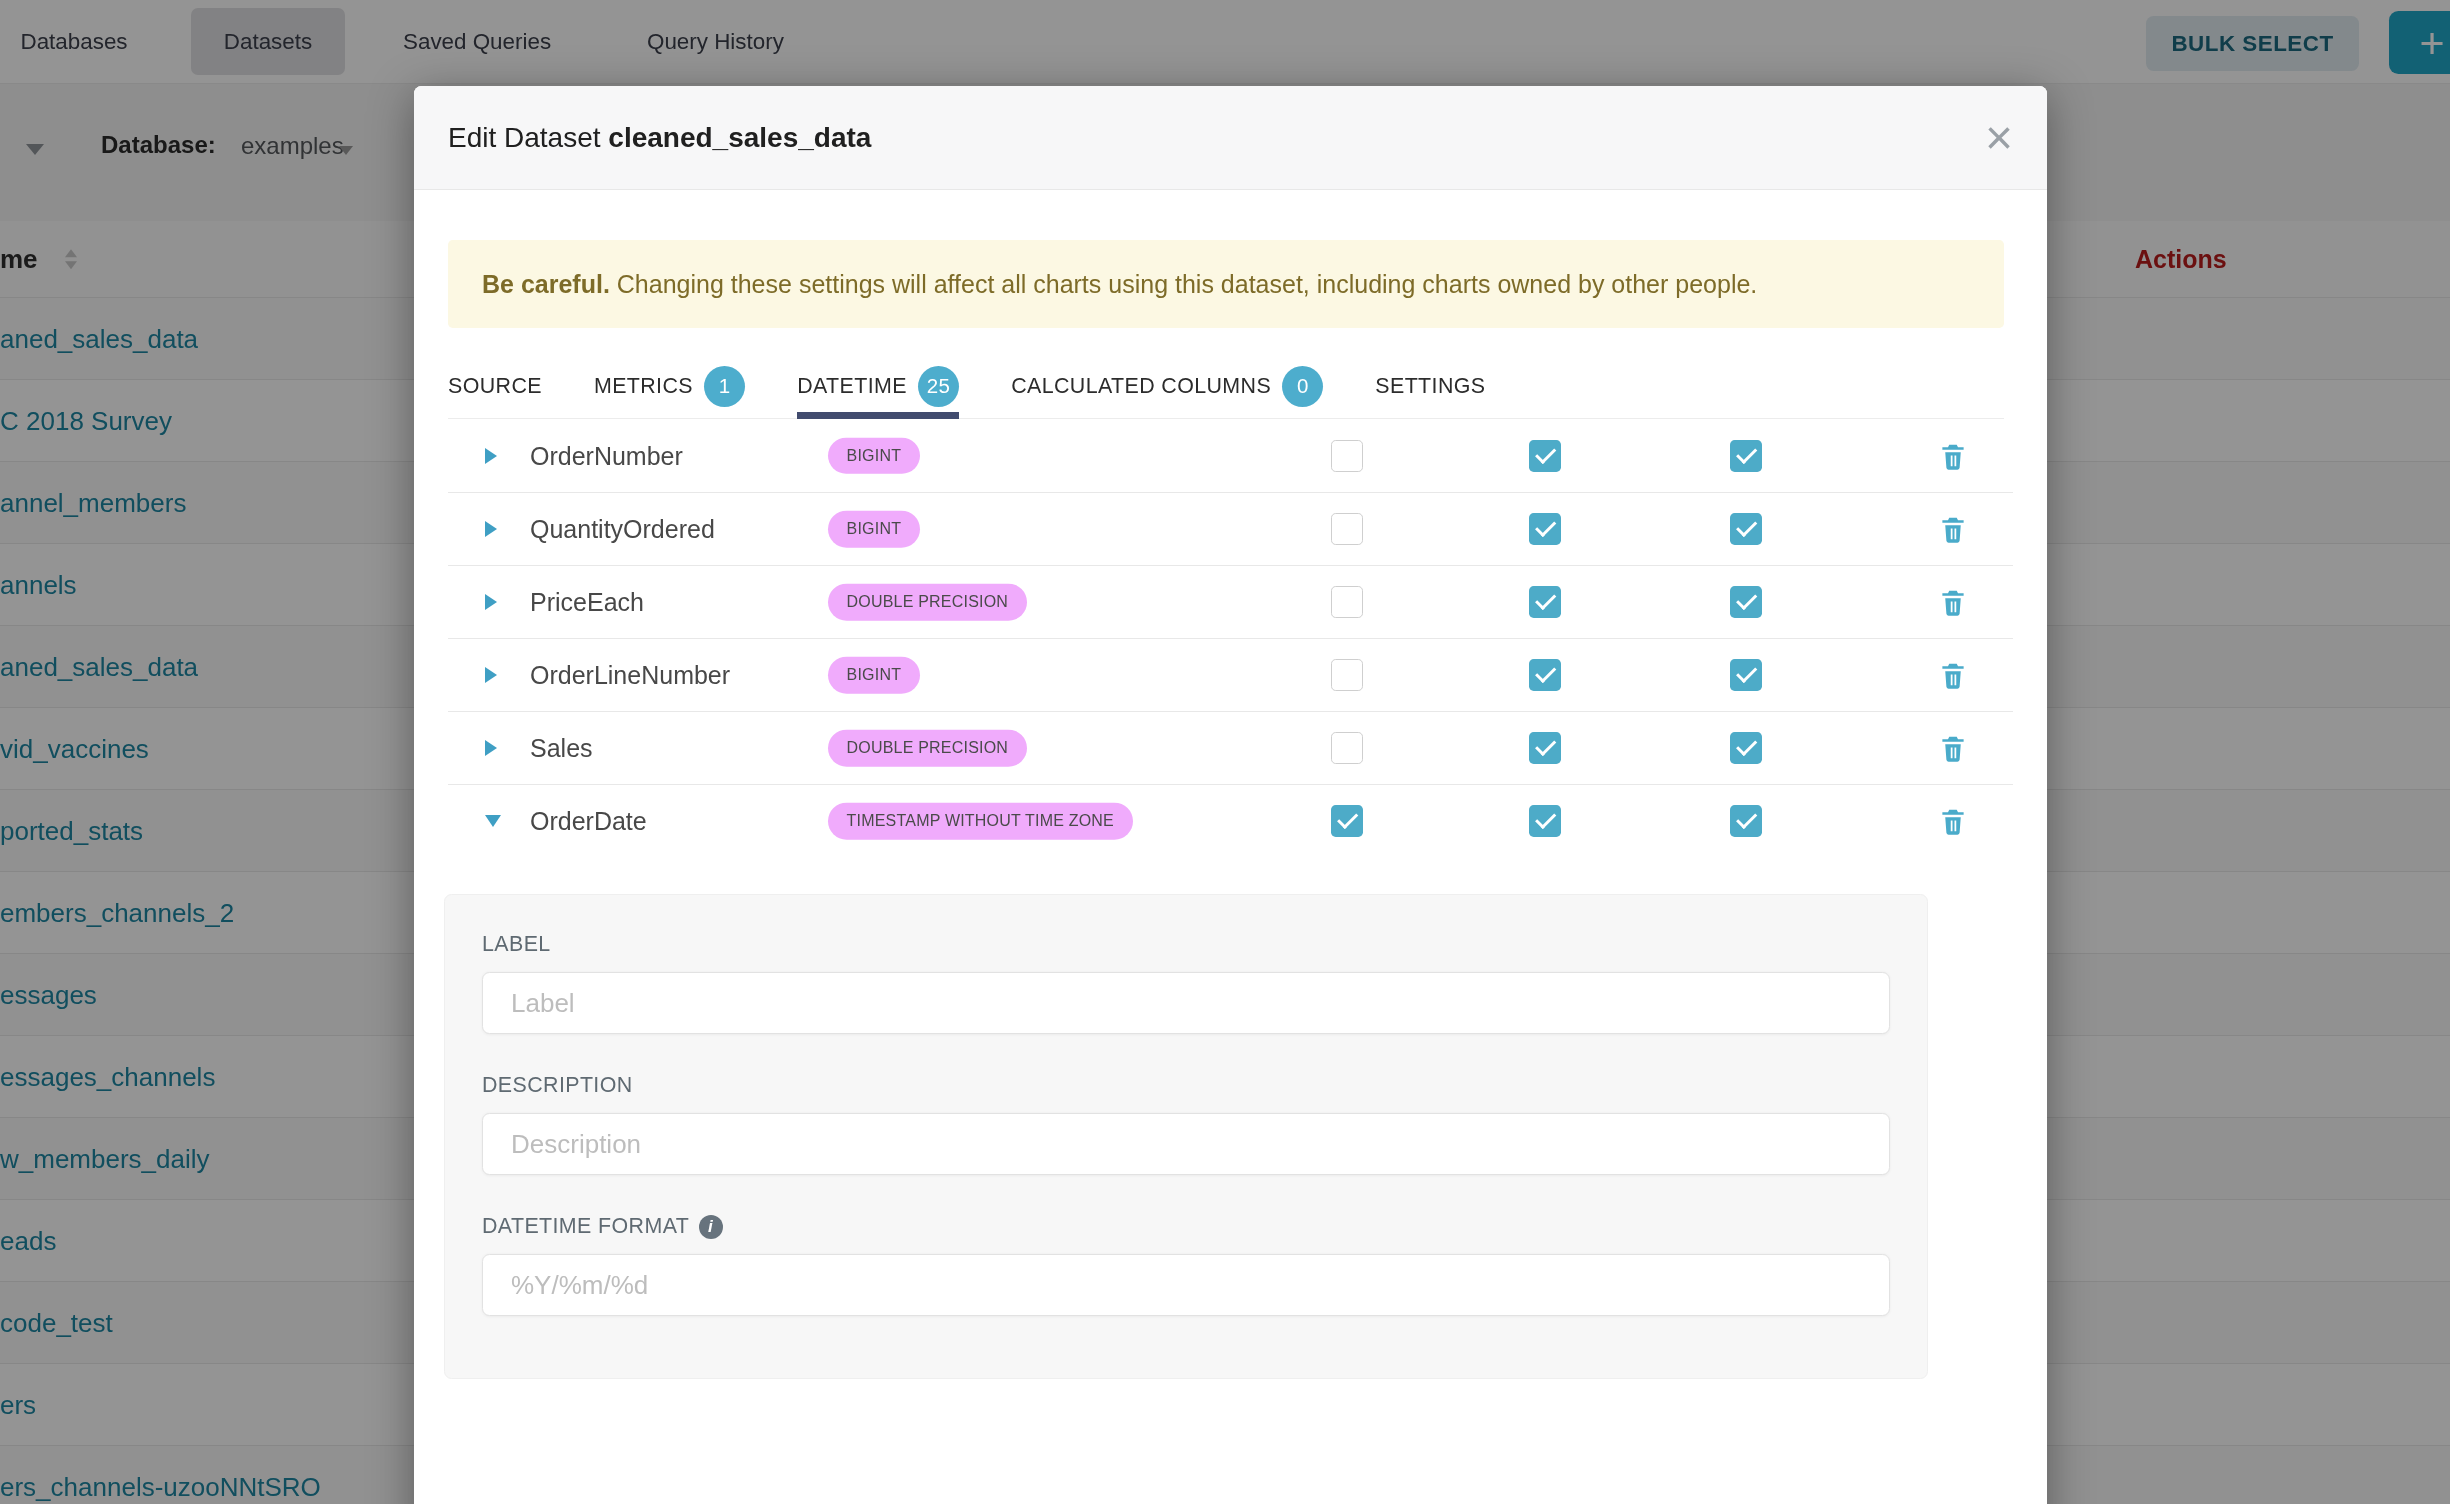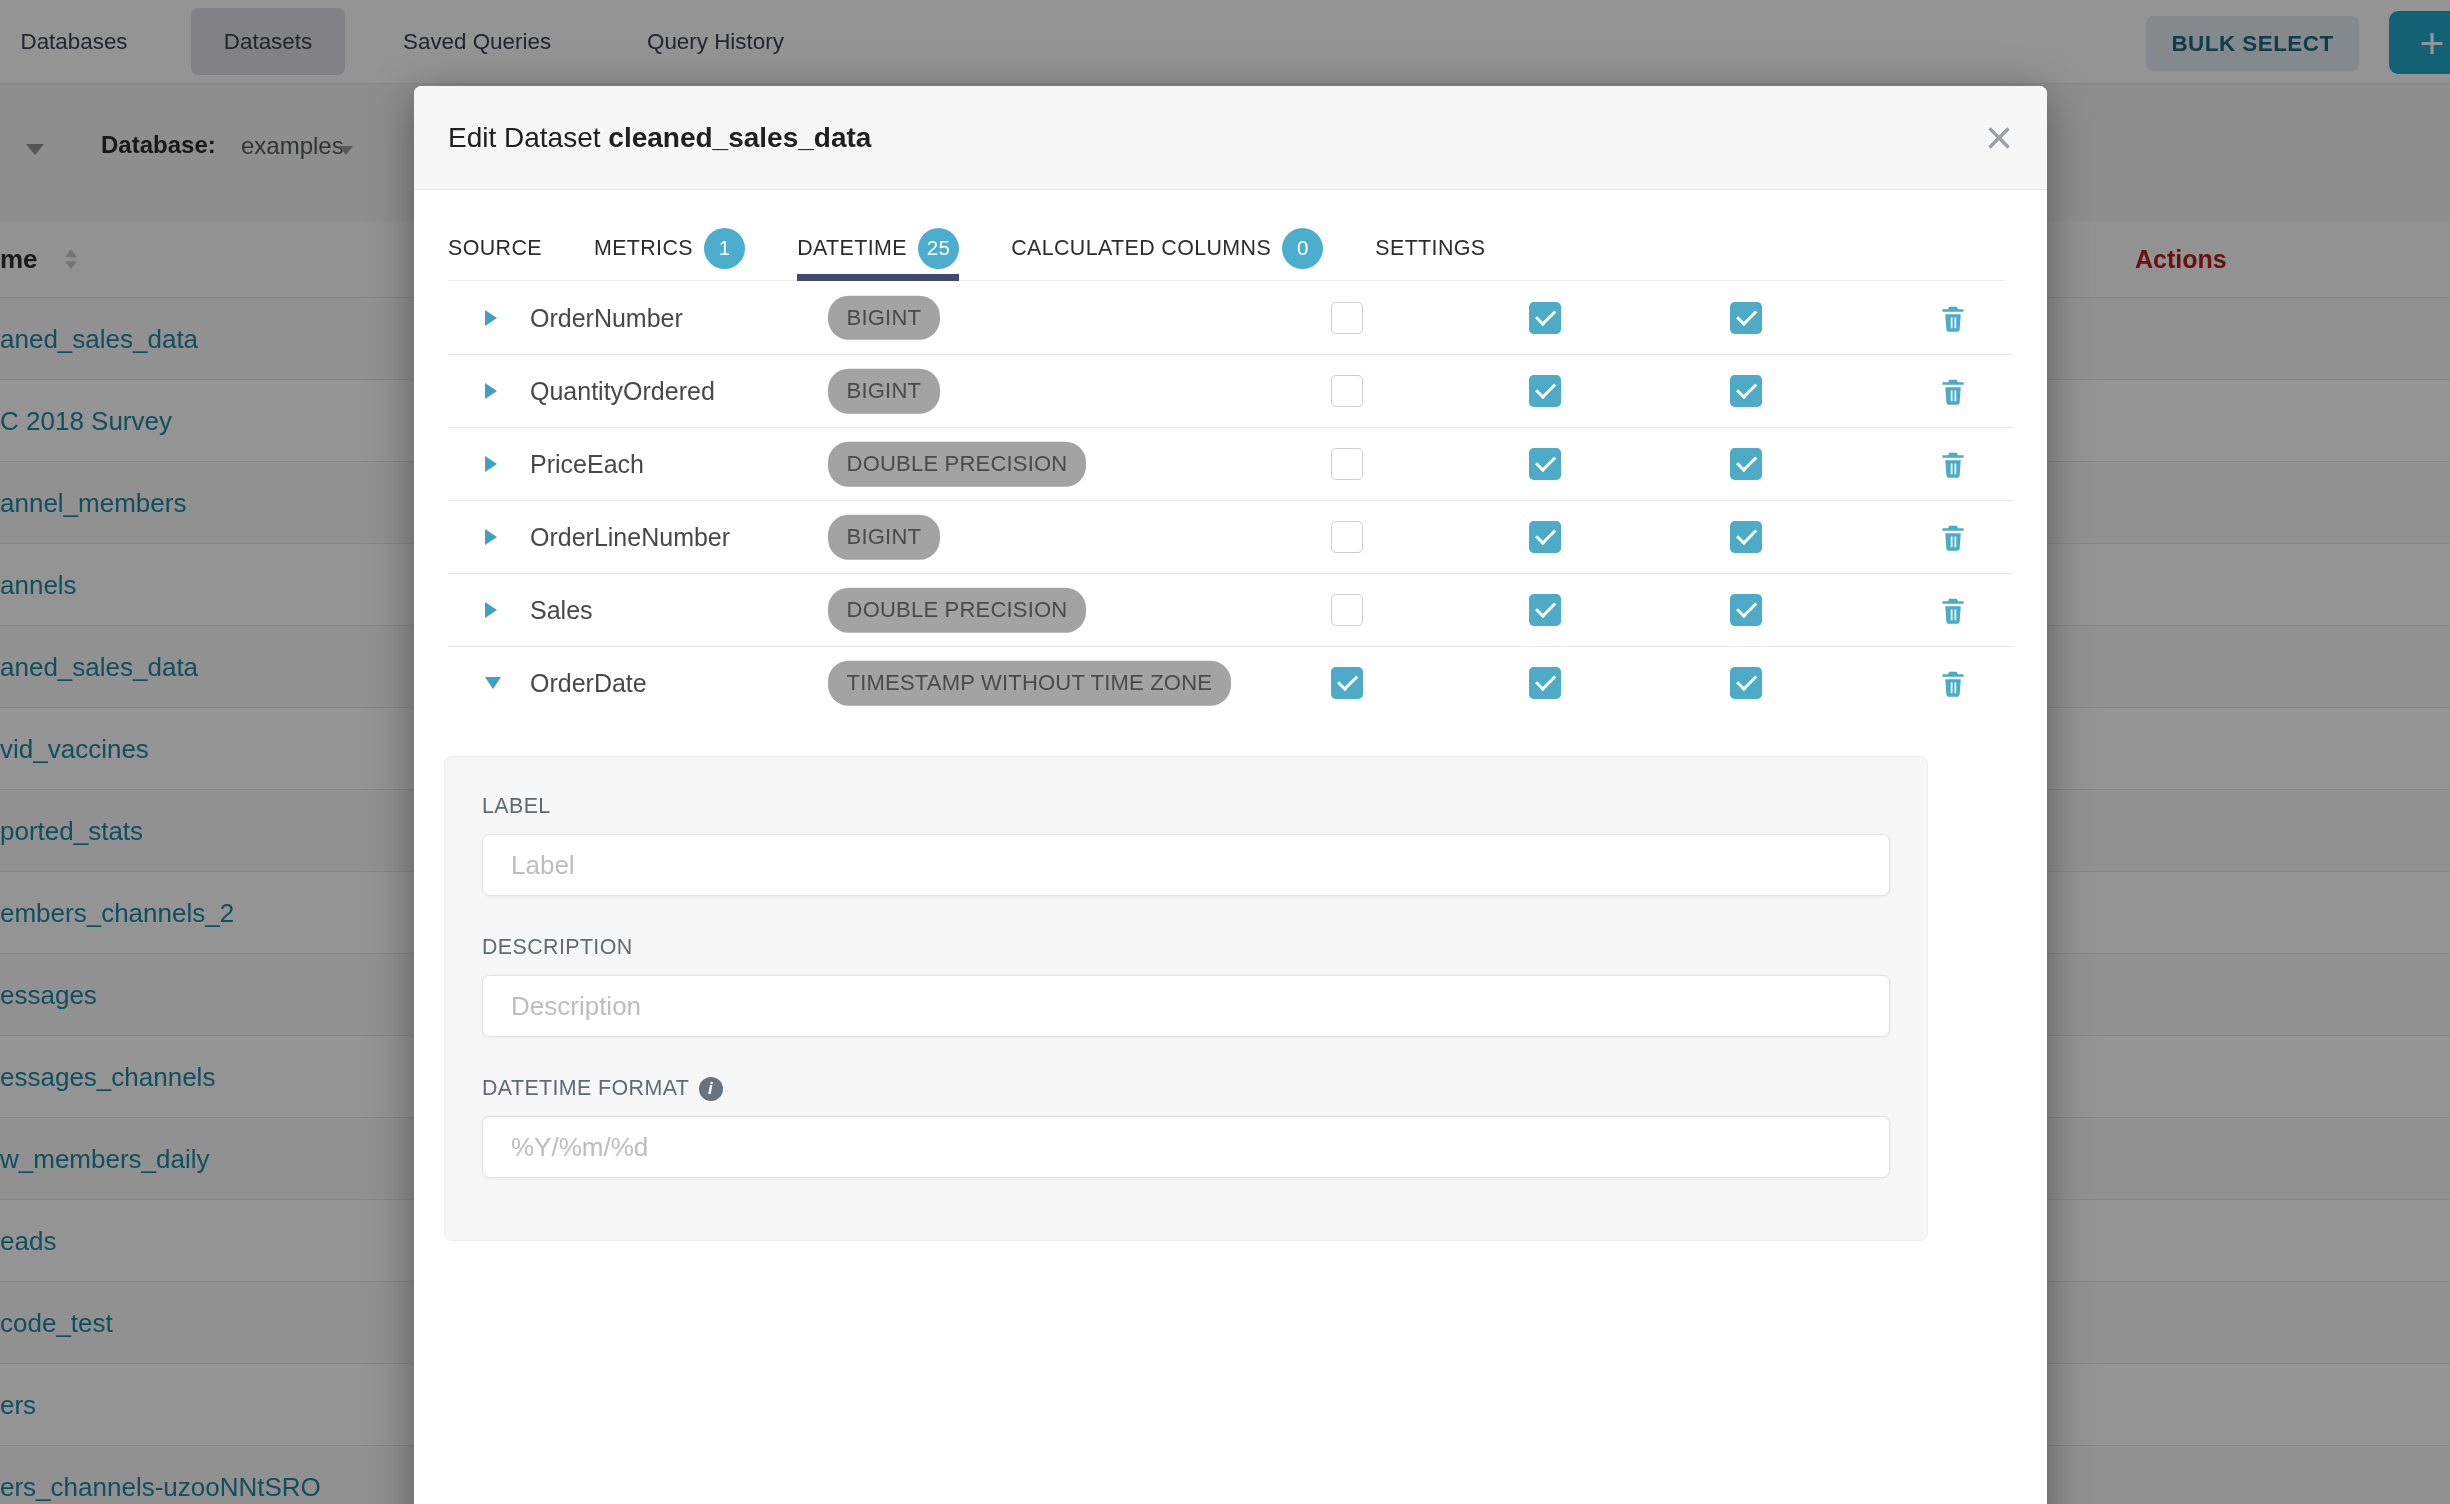--- a/index.html
+++ b/index.html
@@ -114,22 +114,22 @@
   .h-dim   { left:1282px; }
 
   .col-row { position:relative; height:73px; border-top:0.9px solid #e8e8e8; }
   .col-row:first-of-type { border-top:none; }
   .col-row > * { position:absolute; top:50%; transform:translateY(-50%); }
   .caret { left:37px; width:0; height:0; cursor:pointer; }
   .caret[data-dir="right"] { border-top:8.4px solid transparent; border-bottom:8.4px solid transparent; border-left:12px solid #3f9fc4; }
   .caret[data-dir="down"]  { border-left:8.4px solid transparent; border-right:8.4px solid transparent; border-top:12px solid #3f9fc4; }
   .col-name { left:82px; font-size:25px; color:#484848; }
   .type-pill {
-    left:380px; background:#a3a3a3; border-radius:20.5px; padding:9.3px 18.6px;
-    font-size:22px; letter-spacing:0.2px; color:#4a4a4a; white-space:nowrap;
+    left:380px; background:#f0abfc; border-radius:20.5px; padding:9.3px 18.6px;
+    font-size:16px; letter-spacing:0.2px; color:#4a4a4a; white-space:nowrap;
   }
   .cb { width:32px; height:32px; border-radius:4.7px; cursor:pointer; }
   .cb[data-state="unchecked"] { background:#ffffff; border:1.9px solid #cfcfcf; }
   .cb[data-state="checked"] { background:#4dabc8; border:none; }
   .cb[data-state="checked"]::after {
     content:''; position:absolute; left:6.5px; top:8.4px; width:16px; height:7.5px;
     border-left:3.7px solid #ffffff; border-bottom:3.7px solid #ffffff; transform:rotate(-45deg);
   }
   .cb1 { left:883px; } .cb2 { left:1081px; } .cb3 { left:1282px; }
   .trash { left:1490px; width:30px; height:32px; cursor:pointer; }
@@ -241,20 +241,26 @@
   <div class="modal">
 
     <div class="modal-header">
       <div class="modal-title">
         <span>Edit Dataset</span>
         <span class="bold">cleaned_sales_data</span>
       </div>
       <button class="modal-close">×</button>
     </div>
 
+    <div class="warning-banner">
+      <div>
+        <span class="bold">Be careful.</span>
+        <span>Changing these settings will affect all charts using this dataset, including charts owned by other people.</span>
+      </div>
+    </div>
 
     <div class="tabs">
       <div class="tab">
         <span>SOURCE</span>
       </div>
       <div class="tab">
         <span>METRICS</span>
         <span class="badge">1</span>
       </div>
       <div class="tab active">

